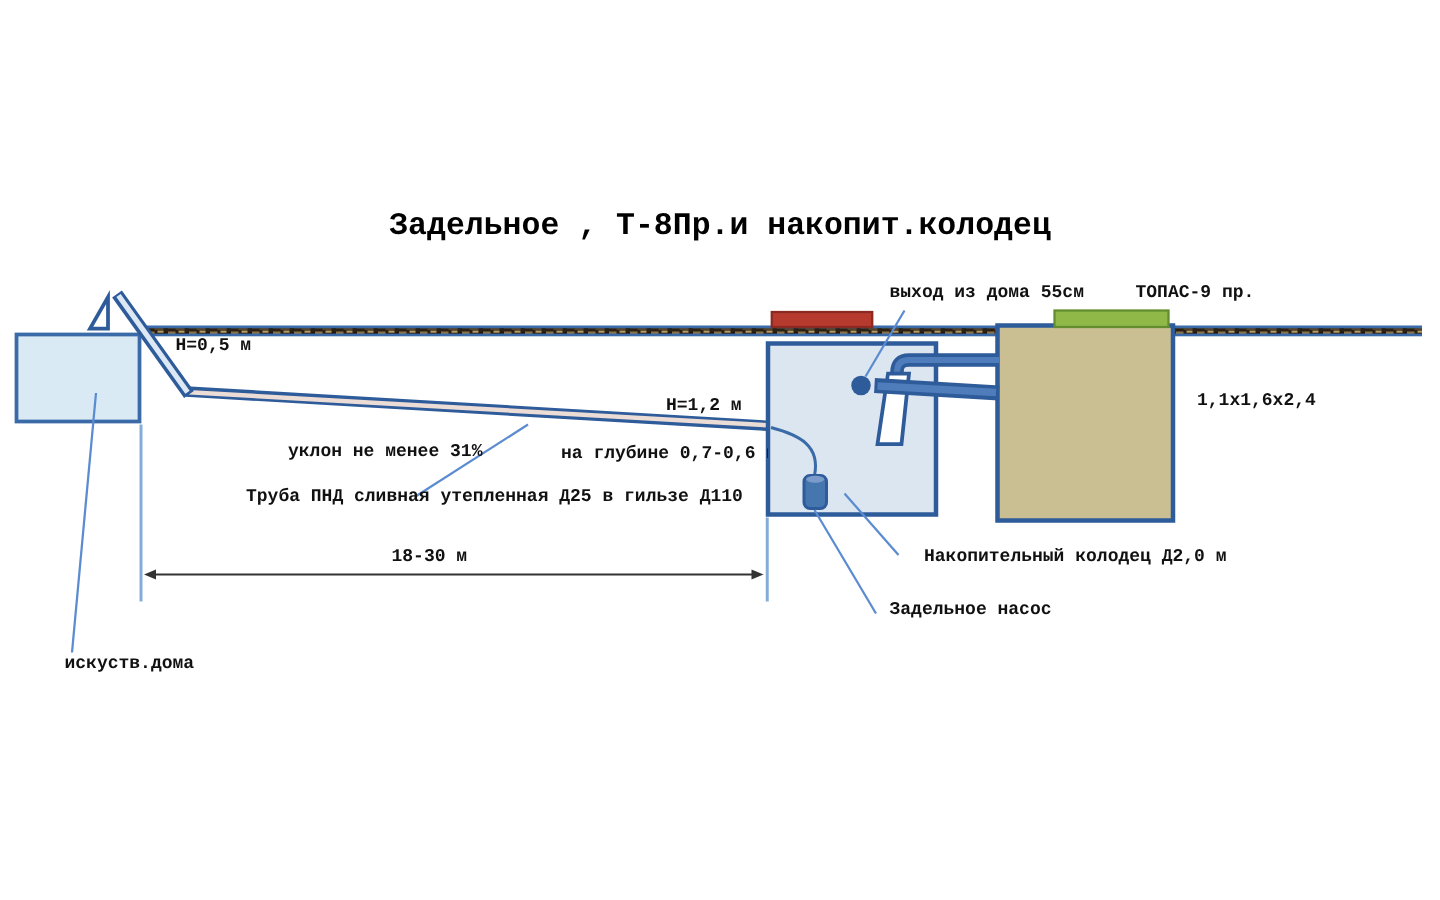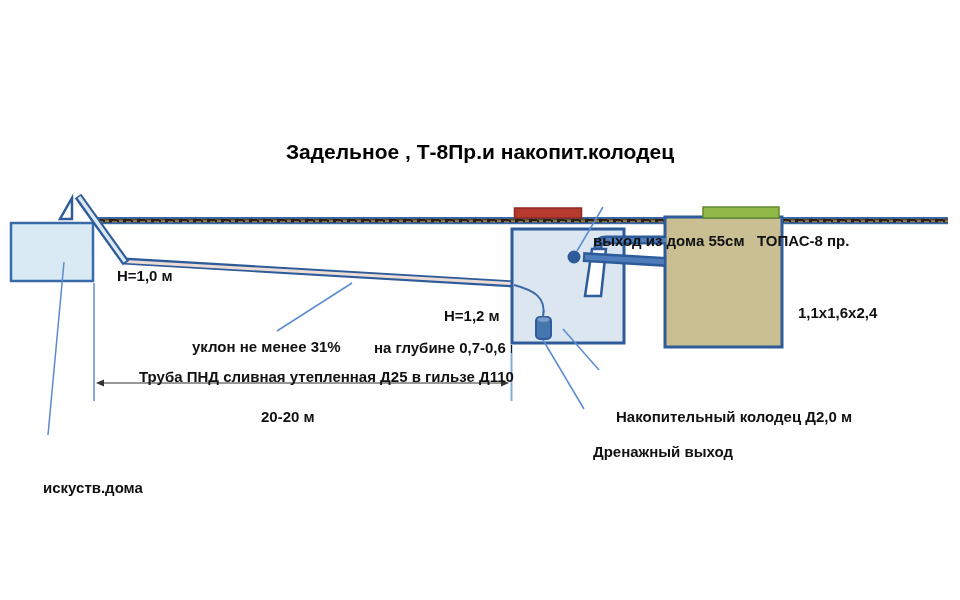--- a/index.html
+++ b/index.html
@@ -1,31 +1,30 @@
 <!DOCTYPE html>
 <html><head>
 <meta charset="utf-8">
 <style>
   html,body{margin:0;padding:0;background:#ffffff;}
   #canvas{
     position:relative;
     width:960px;height:600px;
     background:#ffffff;
-    font-family:Liberation Sans, sans-serif;
+    font-family:Liberation Mono, monospace;
     overflow:hidden;
   }
   #drawing{position:absolute;left:0;top:0;}
   .lbl{
     position:absolute;
-    font-size:15px;
+    font-size:12px;
     font-weight:600;
     color:#111;
     line-height:1.1;
     white-space:nowrap;
-    margin-top:44px;
   }
   .lbl-clip{
     overflow:hidden;
     width:138px;
   }
   #title{
     position:absolute;
     left:0;right:0;top:140px;
     text-align:center;
     font-size:21px;
@@ -115,25 +114,25 @@
       <ellipse cx="543.5" cy="319.5" rx="6" ry="2.3" fill="#7b9cca"></ellipse>
     </g>
 
     <line x1="543" y1="340" x2="584" y2="409" stroke="#5b8bd0" stroke-width="1.5"></line>
     <line x1="563" y1="329" x2="599" y2="370" stroke="#5b8bd0" stroke-width="1.5"></line>
   </svg>
 
   <div id="title">Задельное , Т-8Пр.и накопит.колодец</div>
 
   <div class="lbl" style="left:593px;top:189px;">выход из дома 55см</div>
-  <div class="lbl" style="left:757px;top:189px;">ТОПАС-8 пр.</div>
-  <div class="lbl" style="left:117px;top:224px;">H=1,0 м</div>
+  <div class="lbl" style="left:757px;top:189px;">ТОПАС-9 пр.</div>
+  <div class="lbl" style="left:117px;top:224px;">H=0,5 м</div>
   <div class="lbl" style="left:444px;top:264px;">H=1,2 м</div>
   <div class="lbl" style="left:192px;top:295px;">уклон не менее 31%</div>
   <div class="lbl lbl-clip" style="left:374px;top:296px;">на глубине 0,7-0,6 м от по</div>
-  <div class="lbl" style="left:139px;top:325px;">Труба ПНД сливная утепленная Д25 в гильзе Д110</div>
+  <div class="lbl" style="left:164px;top:325px;">Труба ПНД сливная утепленная Д25 в гильзе Д110</div>
   <div class="lbl" style="left:798px;top:261px;text-align:right;">1,1x1,6x2,4</div>
-  <div class="lbl" style="left:261px;top:365px;">20-20 м</div>
+  <div class="lbl" style="left:261px;top:365px;">18-30 м</div>
   <div class="lbl" style="left:593px;top:365px;padding-left:23px;">Накопительный колодец Д2,0 м</div>
-  <div class="lbl" style="left:593px;top:400px;">Дренажный выход</div>
+  <div class="lbl" style="left:593px;top:400px;">Задельное насос</div>
   <div class="lbl" style="left:43px;top:436px;">искуств.дома</div>
 
 </div>
 
 </body></html>

